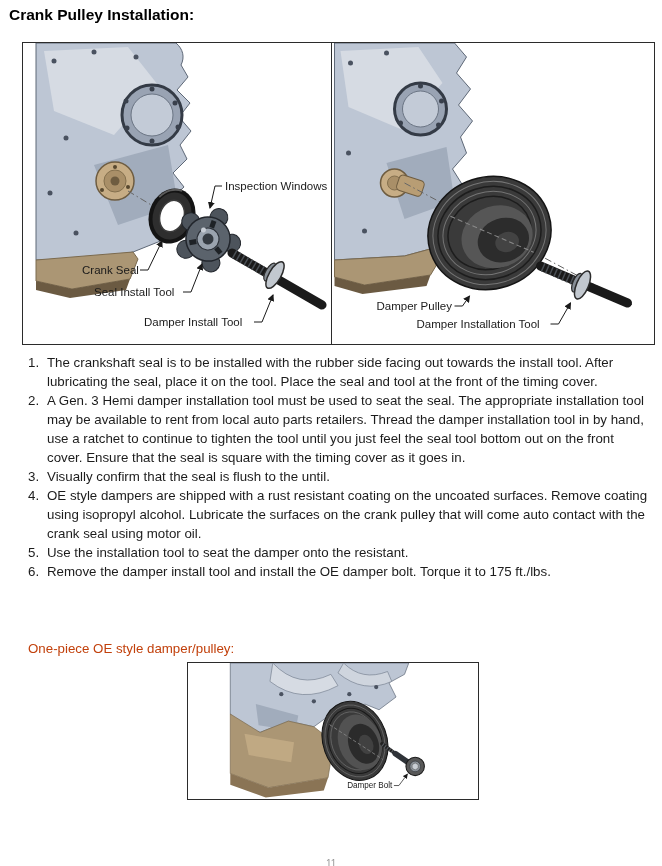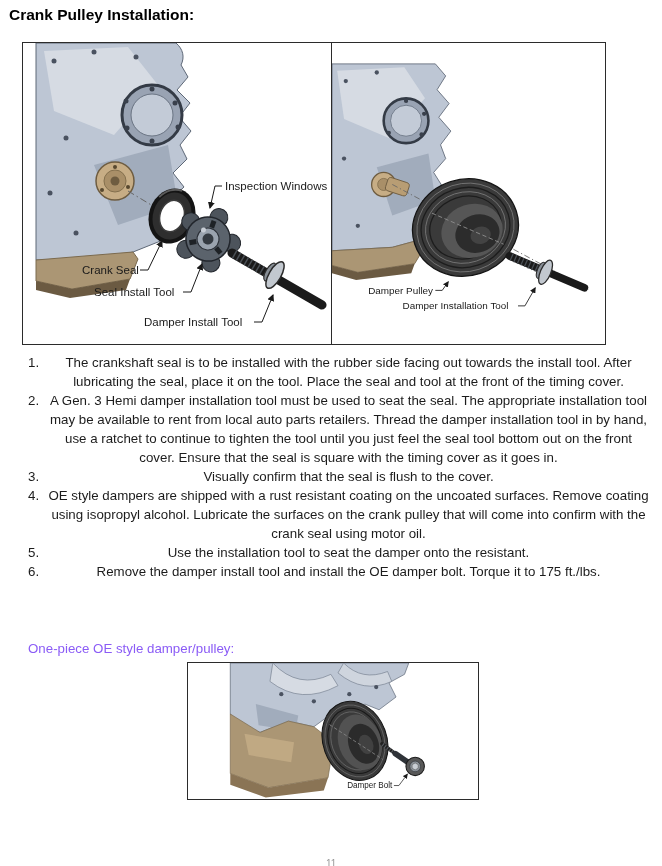--- a/index.html
+++ b/index.html
@@ -3,31 +3,31 @@
 <meta charset="utf-8">
 <style>
   html,body{margin:0;padding:0}
   body{
     position:relative;width:662px;height:866px;background:#ffffff;overflow:hidden;
     font-family:"Liberation Sans",sans-serif;color:#111;
   }
   .doc-title{position:absolute;left:9px;top:6px;font-size:15.5px;font-weight:bold;color:#000;}
   .fig{position:absolute;border:1px solid #2b2b2b;background:#fff;box-sizing:border-box;}
   #fig1{left:22px;top:42px;width:323px;height:303px;}
-  #fig2{left:331px;top:42px;width:275px;height:303px;}
+  #fig2{left:331px;top:42px;width:324px;height:303px;}
   #fig3{left:187px;top:662px;width:292px;height:138px;}
   .fig svg{display:block;width:100%;height:100%;}
   .lbl{font-family:"Liberation Sans",sans-serif;font-size:11.5px;fill:#1a1a1a;}
   .leader{fill:none;stroke:#1a1a1a;stroke-width:1;}
   .steps{position:absolute;left:28px;top:353px;width:622px;list-style:none;margin:0;padding:0;
          font-size:13.3px;line-height:19px;color:#1c1c1c;}
   .steps li{display:flex;}
   .steps .num{width:19px;flex:none;}
-  .steps .txt{flex:1;text-align:center;}
-  .subheading{position:absolute;left:28px;top:641px;font-size:13.3px;color:#8b5cf6;}
+  .steps .txt{flex:1;}
+  .subheading{position:absolute;left:28px;top:641px;font-size:13.3px;color:#c2410c;}
   .pagenum{position:absolute;left:326px;top:858px;font-size:10px;color:#999;}
 </style>
 </head>
 <body>
 
 <div class="doc-title">Crank Pulley Installation:</div>
 
 <div class="fig" id="fig1">
   <svg viewBox="0 0 295 301">
     <defs>
@@ -183,25 +183,25 @@
   <li>
     <span class="num">1.</span>
     <span class="txt">The crankshaft seal is to be installed with the rubber side facing out towards the install tool. After lubricating the seal, place it on the tool. Place the seal and tool at the front of the timing cover.</span>
   </li>
   <li>
     <span class="num">2.</span>
     <span class="txt">A Gen. 3 Hemi damper installation tool must be used to seat the seal. The appropriate installation tool may be available to rent from local auto parts retailers. Thread the damper installation tool in by hand, use a ratchet to continue to tighten the tool until you just feel the seal tool bottom out on the front cover. Ensure that the seal is square with the timing cover as it goes in.</span>
   </li>
   <li>
     <span class="num">3.</span>
-    <span class="txt">Visually confirm that the seal is flush to the cover.</span>
+    <span class="txt">Visually confirm that the seal is flush to the until.</span>
   </li>
   <li>
     <span class="num">4.</span>
-    <span class="txt">OE style dampers are shipped with a rust resistant coating on the uncoated surfaces. Remove coating using isopropyl alcohol. Lubricate the surfaces on the crank pulley that will come into confirm with the crank seal using motor oil.</span>
+    <span class="txt">OE style dampers are shipped with a rust resistant coating on the uncoated surfaces. Remove coating using isopropyl alcohol. Lubricate the surfaces on the crank pulley that will come auto contact with the crank seal using motor oil.</span>
   </li>
   <li>
     <span class="num">5.</span>
     <span class="txt">Use the installation tool to seat the damper onto the resistant.</span>
   </li>
   <li>
     <span class="num">6.</span>
     <span class="txt">Remove the damper install tool and install the OE damper bolt. Torque it to 175 ft./lbs.</span>
   </li>
 </ol>

